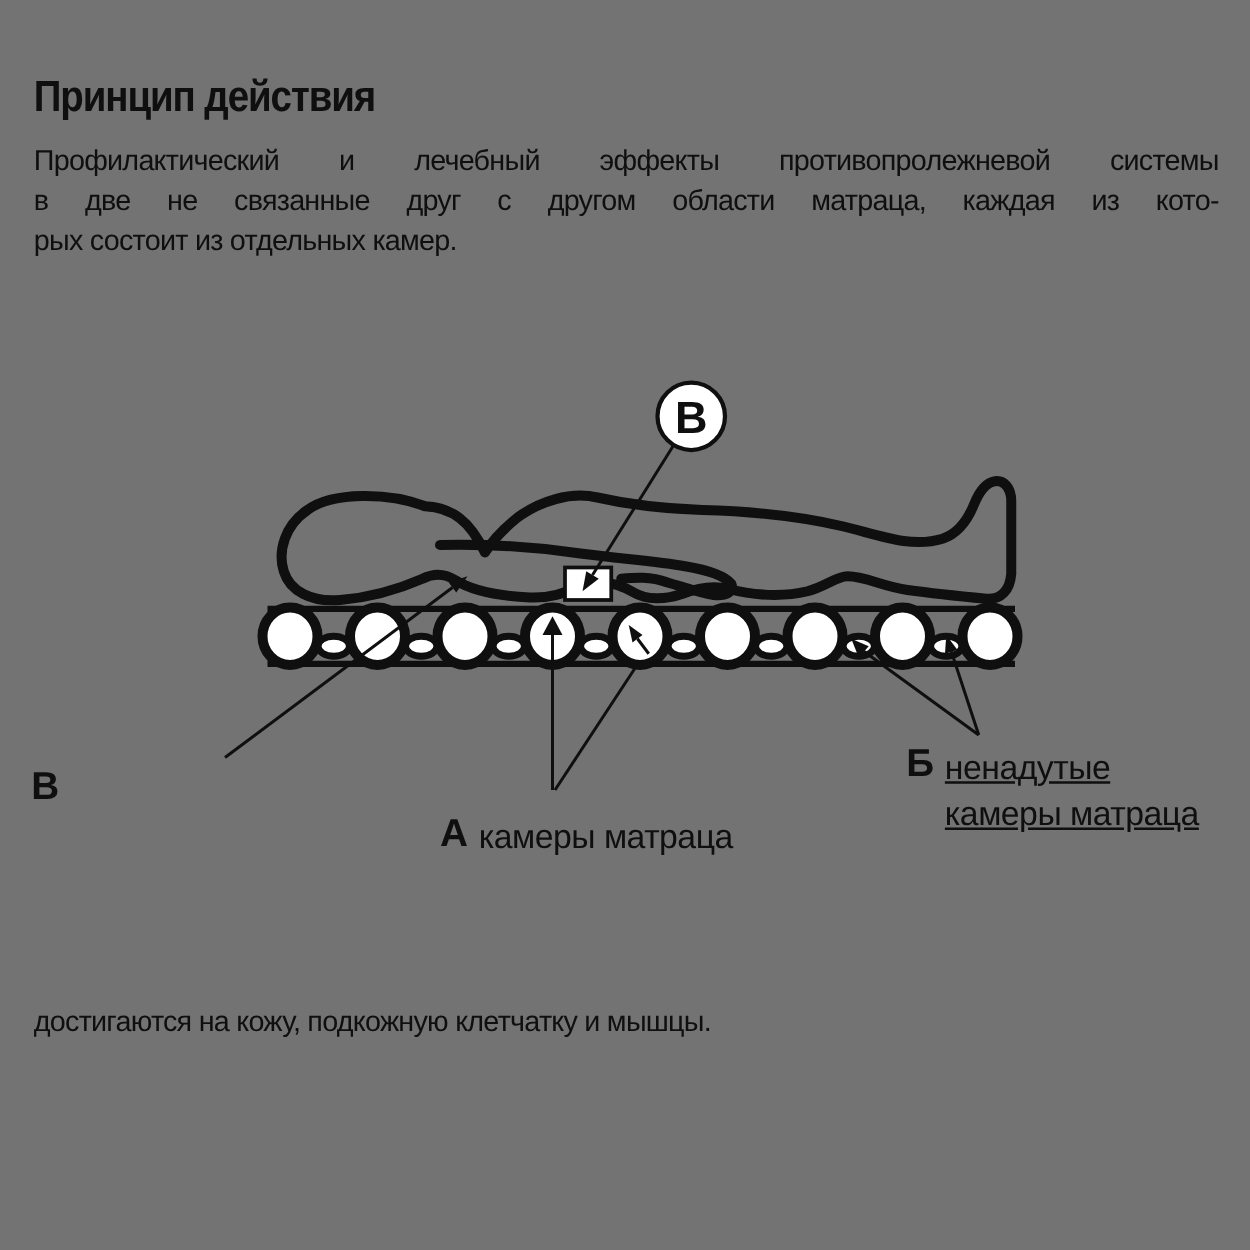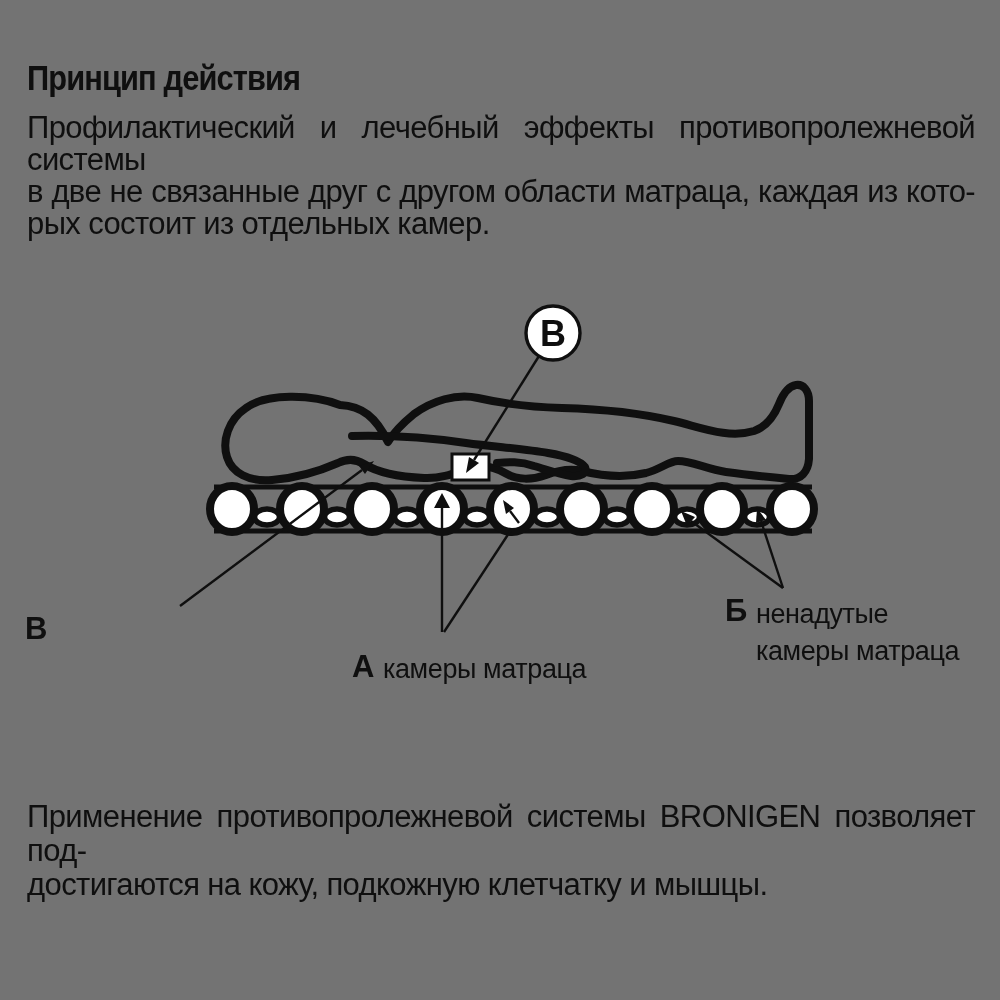--- a/index.html
+++ b/index.html
@@ -8,21 +8,21 @@
     background:#737373;overflow:hidden;
     font-family:"Liberation Sans", sans-serif;color:#0f0f0f;
   }
   .title{
     position:absolute;left:27px;top:58px;margin:0;
     font-size:35px;font-weight:bold;letter-spacing:-1px;
     transform:scaleX(0.88);transform-origin:left center;white-space:nowrap;
   }
   .para{
     position:absolute;left:27px;width:948px;
-    font-size:31px;letter-spacing:-0.6px;line-height:32px;
+    font-size:23px;letter-spacing:-0.6px;line-height:32px;
   }
   .para.p1{top:112px;}
   .para.p2{top:800px;line-height:34px;}
   .jline{text-align:justify;text-align-last:justify;white-space:normal;}
   .jline.last{text-align-last:left;}
 
   .diagram-svg{position:absolute;left:0;top:0;width:1000px;height:1000px;}
   .stroke{fill:none;stroke:#0f0f0f;}
   .body-line{stroke-width:8;stroke-linejoin:round;stroke-linecap:round;}
   .platform{stroke-width:5;}
@@ -33,21 +33,21 @@
   .callout-circle{fill:#ffffff;stroke:#0f0f0f;stroke-width:3.4;}
   .callout-letter{font-family:"Liberation Sans",sans-serif;font-size:36px;font-weight:bold;fill:#0f0f0f;}
   .pressure-box{fill:#ffffff;stroke:#0f0f0f;stroke-width:3;}
 
   .dlabel{
     position:absolute;display:flex;align-items:flex-start;gap:9px;
     font-size:27px;letter-spacing:-0.4px;line-height:34px;color:#0f0f0f;
   }
   .dletter{font-size:31px;font-weight:bold;line-height:30px;}
   .dlabel .dtext-lines{display:flex;flex-direction:column;}
-  .dlabel-b .dtext-lines{line-height:37px;}
+  .dlabel-b .dtext-lines{line-height:37px;text-decoration:underline;}
 </style>
 </head>
 <body>
 
 <div class="page">
 
   <h1 class="title">Принцип действия</h1>
 
   <div class="para p1">
       <div class="jline">Профилактический и лечебный эффекты противопролежневой системы</div>
@@ -158,17 +158,16 @@
 
   <div class="dlabel dlabel-b" style="left:725px;top:596px;">
     <span class="dletter">Б</span>
     <span class="dtext-lines">
       <span>ненадутые</span>
       <span>камеры матраца</span>
     </span>
   </div>
 
   <div class="para p2">
-      <div class="jline">Применение противопролежневой системы BRONIGEN позволяет под-</div>
       <div class="jline last">достигаются на кожу, подкожную клетчатку и мышцы.</div>
     </div>
 
 </div>
 
 </body></html>

